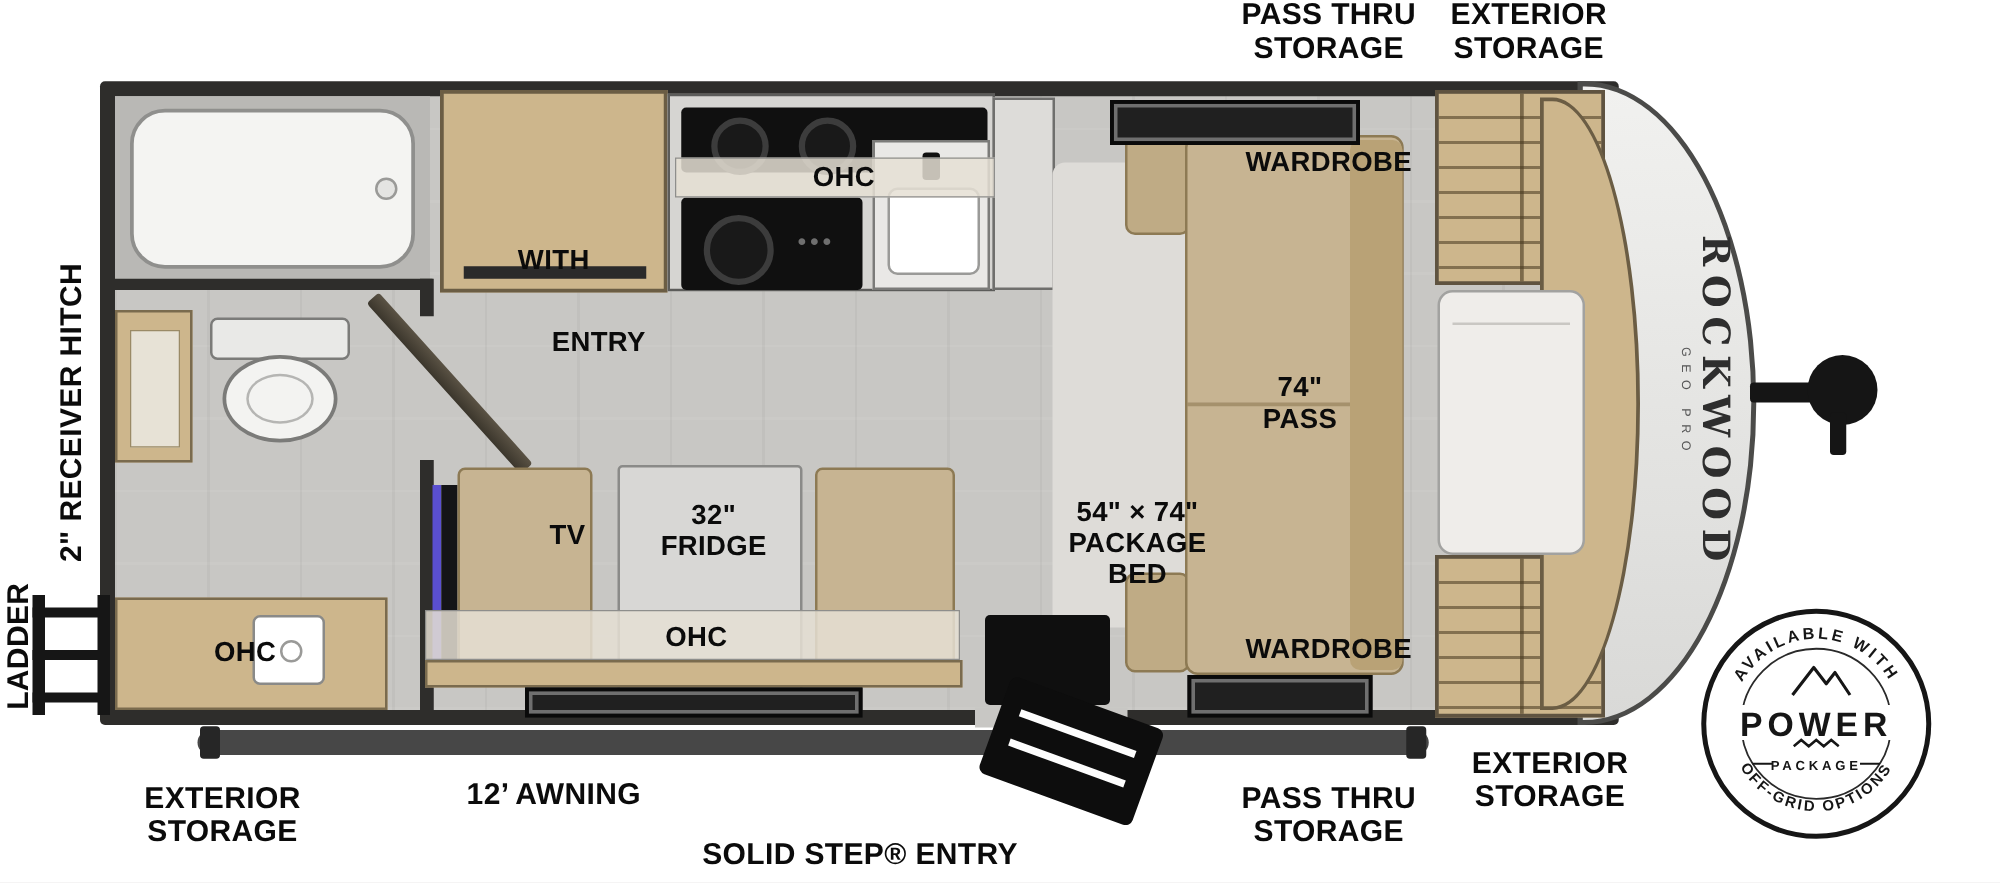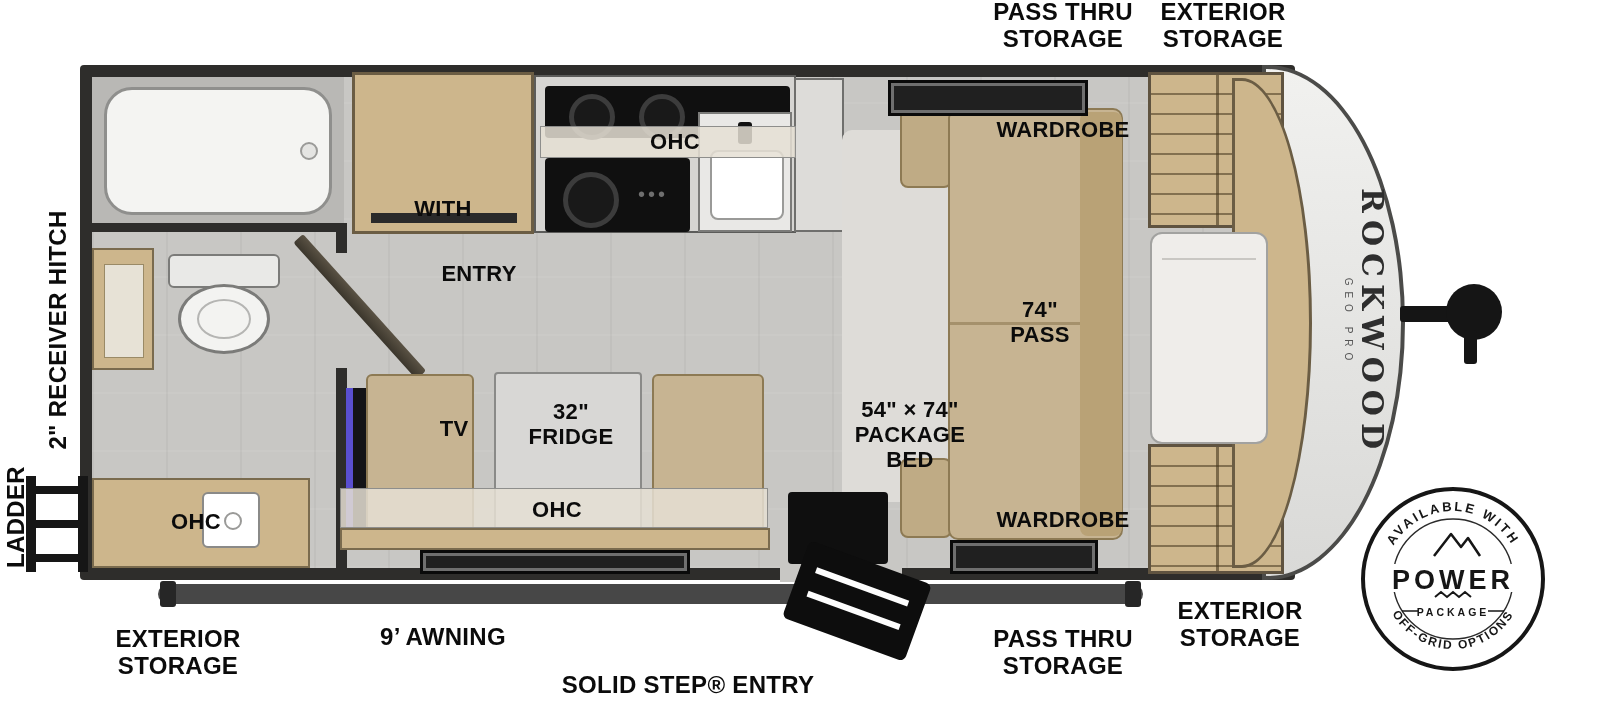--- a/index.html
+++ b/index.html
@@ -193,21 +193,21 @@
   <div class="lbl" style="left:1223px;top:25px;">
     <span>EXTERIOR</span>
     <span>STORAGE</span>
   </div>
   <div class="lbl rot" style="left:57px;top:330px;">2" RECEIVER HITCH</div>
   <div class="lbl rot" style="left:15px;top:517px;">LADDER</div>
   <div class="lbl" style="left:178px;top:652px;">
     <span>EXTERIOR</span>
     <span>STORAGE</span>
   </div>
-  <div class="lbl" style="left:443px;top:636px;">9’ AWNING</div>
+  <div class="lbl" style="left:443px;top:636px;">12’ AWNING</div>
   <div class="lbl" style="left:688px;top:684px;">SOLID STEP® ENTRY</div>
   <div class="lbl" style="left:1063px;top:652px;">
     <span>PASS THRU</span>
     <span>STORAGE</span>
   </div>
   <div class="lbl" style="left:1240px;top:624px;">
     <span>EXTERIOR</span>
     <span>STORAGE</span>
   </div>
 

